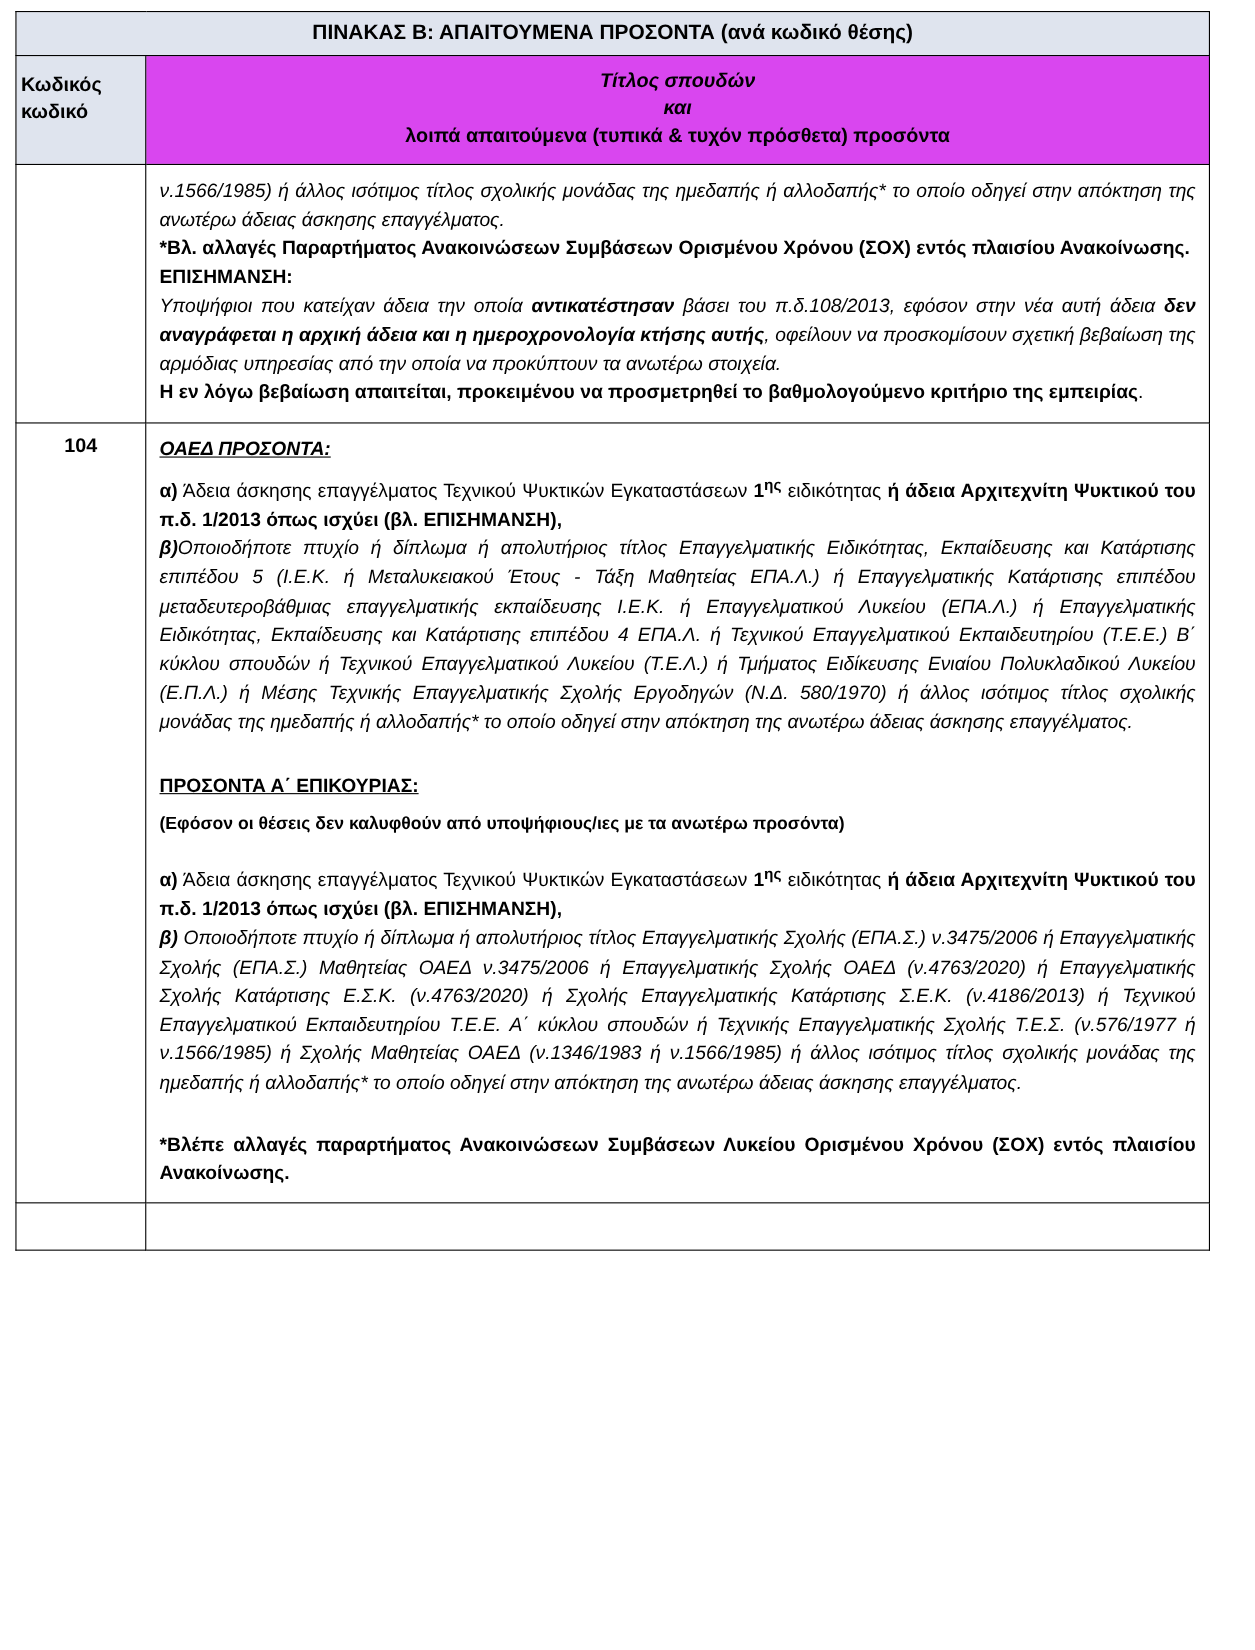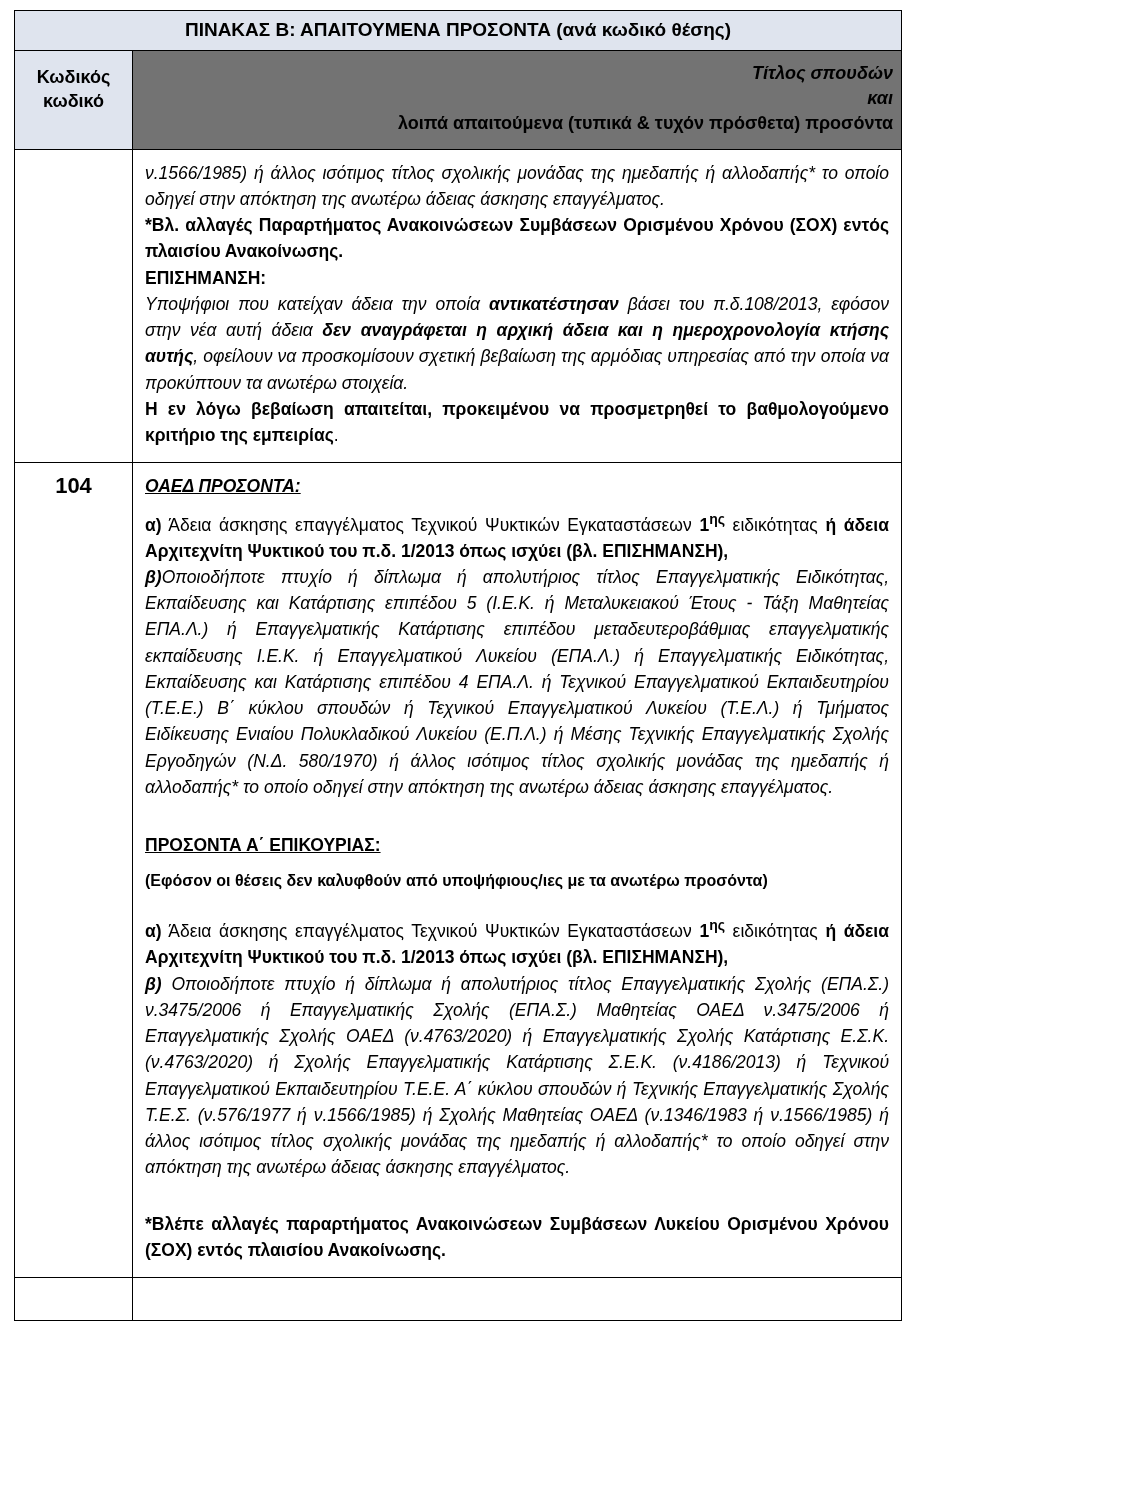--- a/index.html
+++ b/index.html
@@ -12,59 +12,58 @@
     color: #000000;
   }
   .page {
     width: 1141px;
     min-height: 1500px;
     box-sizing: border-box;
     padding: 10px 14px 12px 14px;
     background: #ffffff;
   }
   table.doc-table {
-    width: 888px;
+    width: 1086px;
     border-collapse: collapse;
     table-layout: fixed;
   }
   table.doc-table td {
     border: 1px solid #000000;
     vertical-align: top;
   }
   .hdr-title-cell {
     background: #dfe4ee;
     text-align: center;
     font-weight: bold;
     font-size: 19px;
     padding: 8px 4px 9px 4px;
   }
   .hdr-code-cell {
     background: #dfe4ee;
-    text-align: center;
     font-weight: bold;
     font-size: 18px;
     padding: 14px 4px;
     line-height: 1.35;
     width: 118px;
   }
   .hdr-qual-cell {
-    background: #737373;
-    text-align: right;
+    background: #d946ef;
+    text-align: center;
     font-weight: bold;
     font-size: 18px;
     padding: 10px 8px 12px 8px;
     line-height: 1.4;
   }
   .hdr-qual-cell .line-italic {
     font-style: italic;
   }
   .code-cell {
     text-align: center;
     font-weight: bold;
-    font-size: 22px;
+    font-size: 18px;
     padding: 10px 4px 0 4px;
     width: 118px;
   }
   .body-cell {
     padding: 10px 12px 14px 12px;
     font-size: 17.5px;
     line-height: 1.5;
     text-align: justify;
   }
   p.para {

